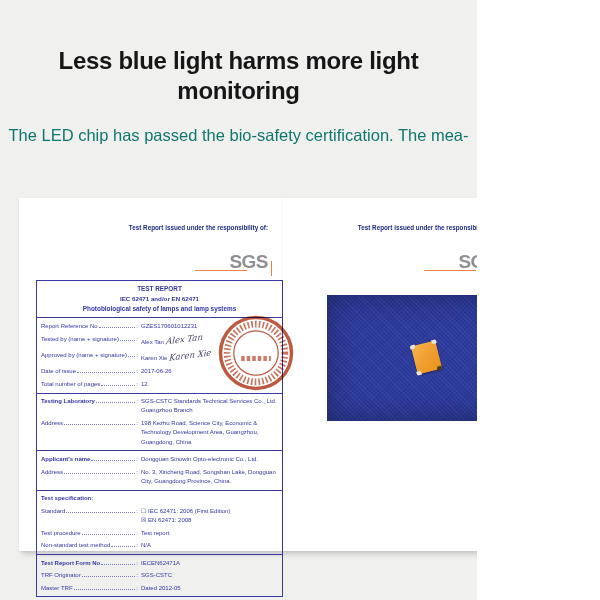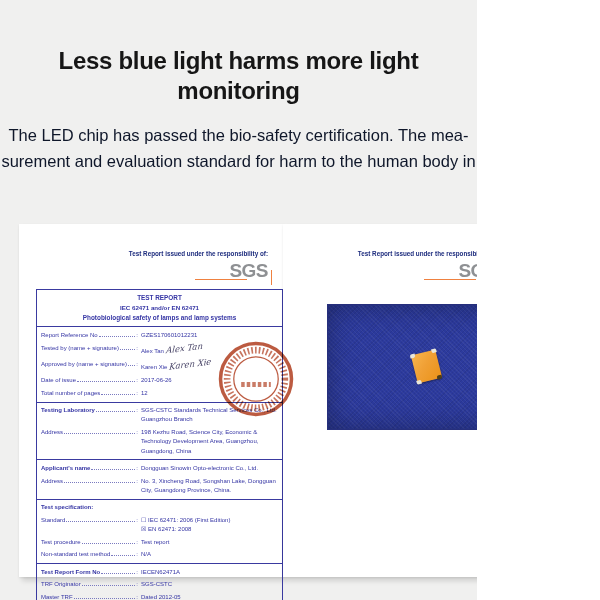--- a/index.html
+++ b/index.html
@@ -2,30 +2,30 @@
 <html><head>
 <meta charset="utf-8">
 <style>
   * { margin:0; padding:0; box-sizing:border-box; }
   html,body { width:600px; }
   body { font-family:"Liberation Sans", sans-serif; }
   .page { width:477px; height:600px; background:#f0f0ef; overflow:hidden; }
 
   .page-title { padding-top:46px; text-align:center; font-size:24px; line-height:30px;
     font-weight:bold; color:#161616; letter-spacing:-0.3px; }
-  .subtitle { margin-top:16px; text-align:center; color:#0f172a; font-size:16.5px;
+  .subtitle { margin-top:16px; text-align:center; color:#0f766e; font-size:16.5px;
     line-height:26px; font-weight:400; }
 
   .docs { display:flex; justify-content:space-between; padding:0 17px 0 19px; margin-top:50px; }
   .doc { width:278px; height:353px; background:#ffffff; position:relative;
     box-shadow:3px 4px 5px rgba(0,0,0,.13), 0 1px 2px rgba(0,0,0,.08); }
 
   .doc-head { padding:26px 15px 0 0; text-align:right; }
   .issued { font-size:6.3px; font-weight:bold; color:#1c2b7d; letter-spacing:0; }
-  .sgs { position:relative; display:inline-block; margin-top:3px; font-weight:bold;
+  .sgs { position:relative; display:inline-block; margin-top:20px; font-weight:bold;
     font-size:19px; line-height:21px; color:#8e9093; letter-spacing:-0.5px; }
   .sgs .h-line { position:absolute; left:-34px; bottom:1px; width:52px; height:1px;
     background:#ef8140; }
   .sgs .v-line { position:absolute; right:-4px; top:10px; width:1px; height:15px;
     background:#ef8140; }
 
   
   .report-table { width:247px; margin:8px 0 0 17px; border:1px solid #3a3aa0;
     color:#3535a4; font-size:6px; line-height:1.55; }
   .t-head { border-bottom:1px solid #3a3aa0; text-align:center; font-weight:bold;
@@ -69,21 +69,20 @@
 </style>
 </head>
 <body>
 
 <div class="page">
 
   <div class="page-title">Less blue light harms more light monitoring</div>
 
   <div class="subtitle">
     <div>The LED chip has passed the bio-safety certification. The mea-</div>
-    <div>surement and evaluation standard for harm to the human body in</div>
   </div>
 
   <div class="docs">
 
     <div class="doc">
       <div class="doc-head">
         <div class="issued">Test Report issued under the responsibility of:</div>
         <span class="sgs">
           <span>SGS</span>
           <i class="h-line"></i>

